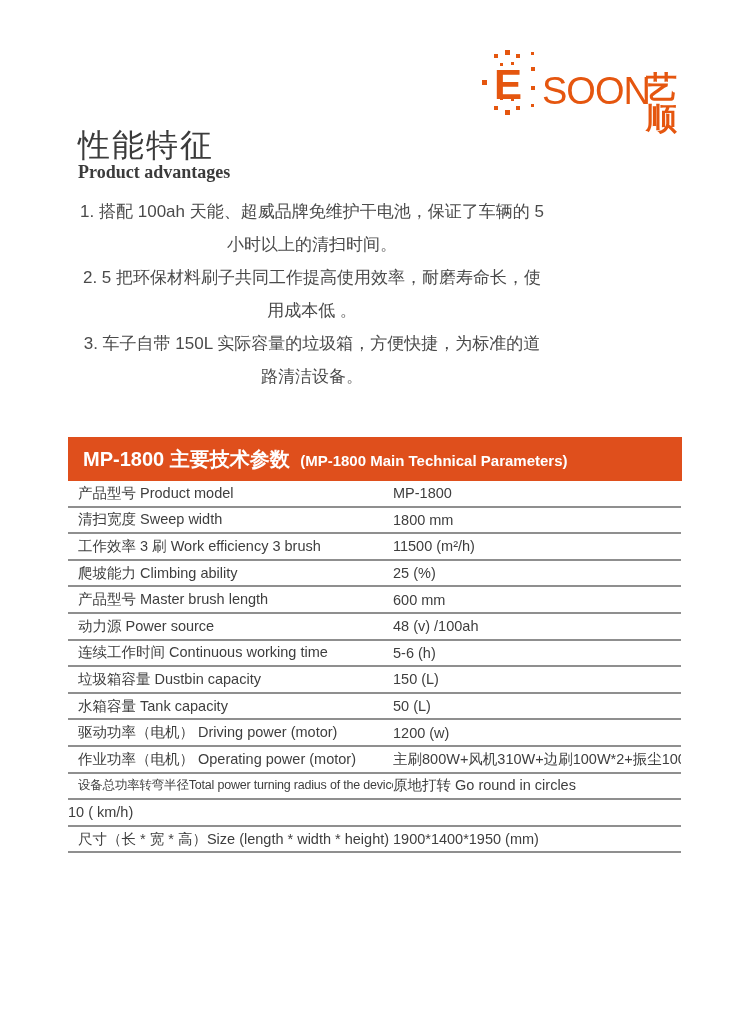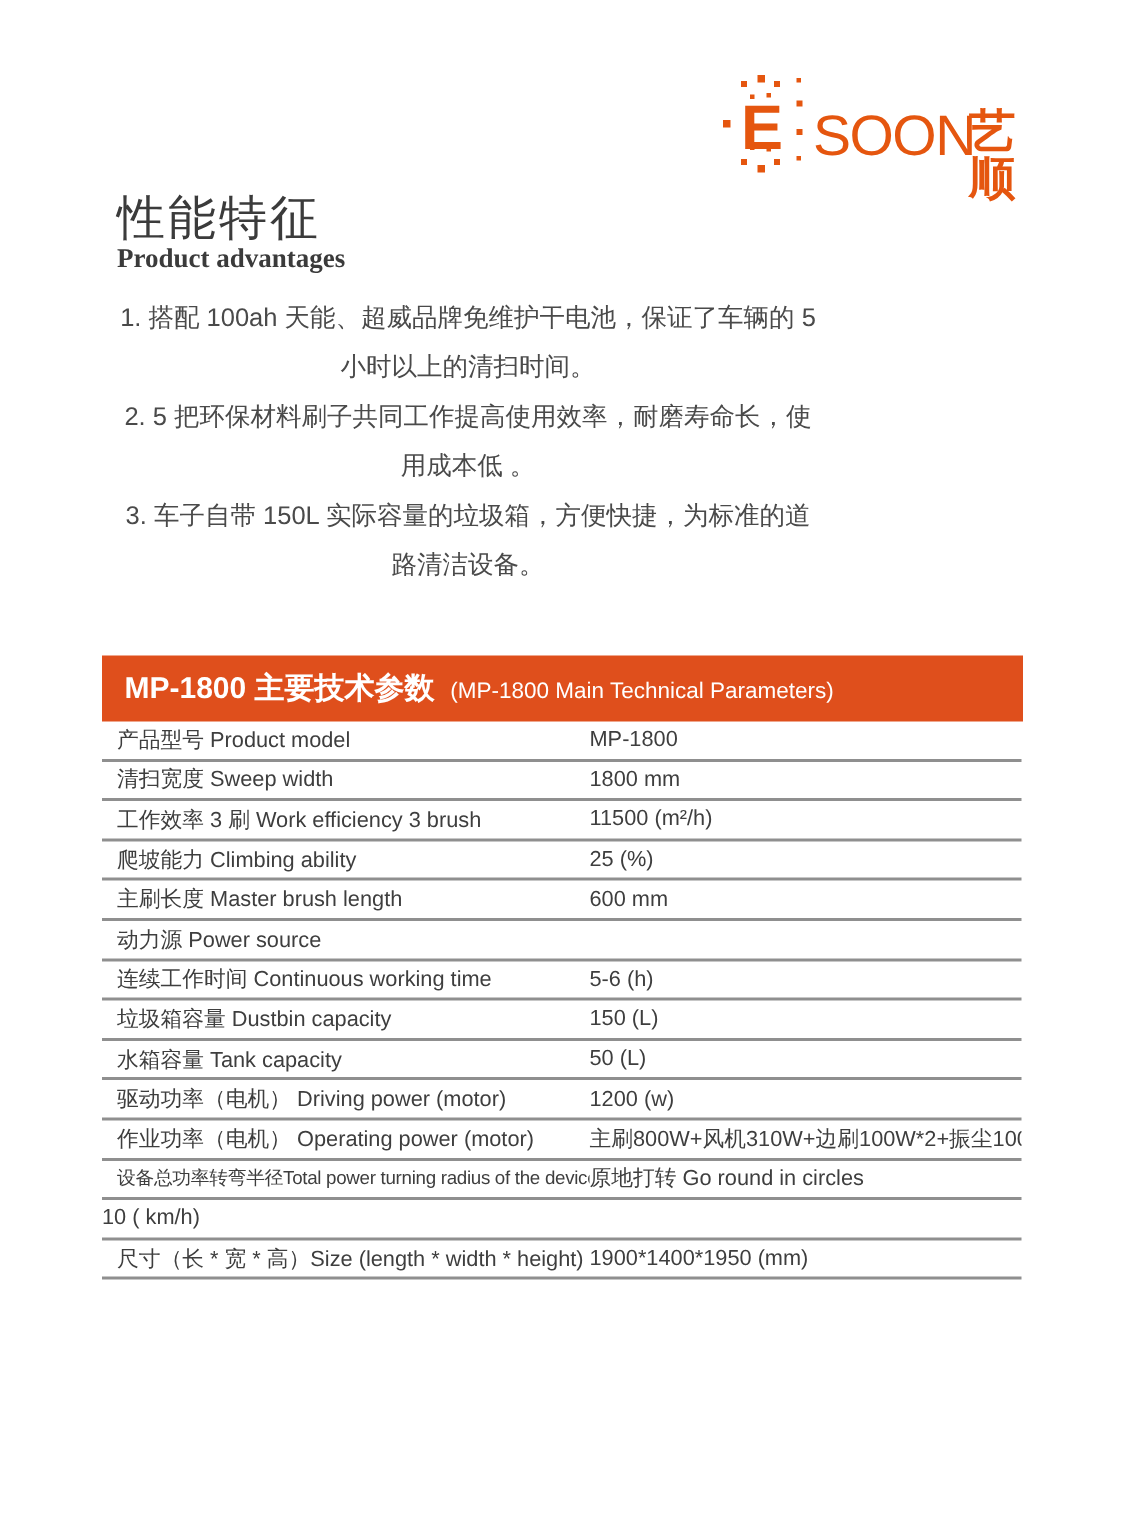--- a/index.html
+++ b/index.html
@@ -29,21 +29,21 @@
   .title-cn{position:absolute;left:78px;top:124px;font-size:32px;font-weight:normal;color:var(--ink);letter-spacing:2px;}
   .title-en{position:absolute;left:78px;top:162px;font-size:18px;font-weight:bold;color:var(--ink);font-family:Liberation Serif, serif;}
 
   
   .advantages{position:absolute;left:78px;top:195px;width:468px;font-size:17px;line-height:33px;color:var(--body-ink);text-align:center;}
   .advantages p{margin:0;}
 
   
   .spec-bar{position:absolute;left:68px;top:437px;width:614px;height:44px;background:var(--accent);color:#ffffff;line-height:44px;padding-left:15px;white-space:nowrap;}
   .spec-bar .cn{font-size:20px;font-weight:bold;}
-  .spec-bar .en{font-size:15px;font-weight:normal;margin-left:6px;}
+  .spec-bar .en{font-size:15px;font-weight:bold;margin-left:6px;}
 
   
   .spec-table{position:absolute;left:68px;top:481px;width:613px;}
   .spec-row{display:flex;align-items:center;height:26.6px;border-bottom:2px solid var(--rule);font-size:14.5px;color:var(--table-ink);white-space:nowrap;}
   .spec-label{flex:0 0 325px;padding-left:10px;overflow:hidden;}
   .spec-value{flex:1;overflow:hidden;}
   .spec-row:nth-child(12) .spec-label{font-size:12.5px;letter-spacing:-0.2px;}
 </style>
 </head>
 <body>
@@ -97,25 +97,26 @@
       </div>
       <div class="spec-row">
         <span class="spec-label">工作效率 3 刷 Work efficiency 3 brush</span>
         <span class="spec-value">11500  (m²/h)</span>
       </div>
       <div class="spec-row">
         <span class="spec-label">爬坡能力 Climbing ability</span>
         <span class="spec-value">25  (%)</span>
       </div>
       <div class="spec-row">
-        <span class="spec-label">主刷长度 Master brush length</span>
+        <span class="spec-label">产品型号 Master brush length</span>
         <span class="spec-value">600 mm</span>
       </div>
       <div class="spec-row">
         <span class="spec-label">动力源 Power source</span>
+        <span class="spec-value">48  (v)  /100ah</span>
       </div>
       <div class="spec-row">
         <span class="spec-label">连续工作时间 Continuous working time</span>
         <span class="spec-value">5-6  (h)</span>
       </div>
       <div class="spec-row">
         <span class="spec-label">垃圾箱容量 Dustbin capacity</span>
         <span class="spec-value">150  (L)</span>
       </div>
       <div class="spec-row">

